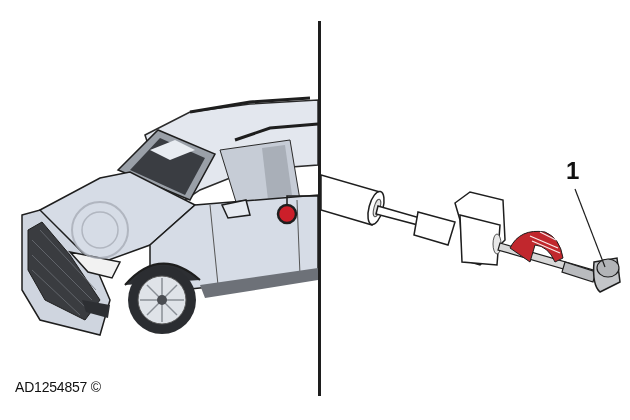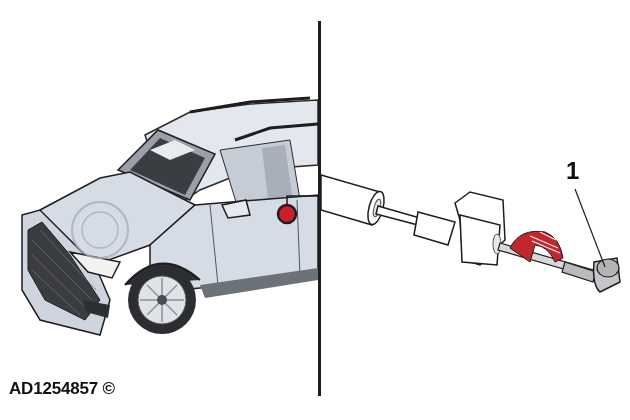--- a/index.html
+++ b/index.html
@@ -2,21 +2,21 @@
 <html><head>
 <meta charset="utf-8">
 <style>
   html, body { margin: 0; padding: 0; background: #ffffff; }
   body { width: 630px; height: 420px; position: relative; overflow: hidden;
          font-family: "Liberation Sans", sans-serif; }
   .panel { position: absolute; top: 0; height: 420px; }
   #left-panel { left: 0; width: 320px; }
   #right-panel { left: 321px; width: 309px; }
   .divider { position: absolute; left: 318px; top: 21px; width: 3px; height: 375px; background: #1e1e1e; }
-  .doc-id { position: absolute; left: 9px; top: 379px; font-size: 17px; font-weight: bold; color: #111; letter-spacing: -0.2px; }
+  .doc-id { position: absolute; left: 15px; top: 379px; font-size: 14px; font-weight: normal; color: #111; letter-spacing: -0.2px; }
   .callout-num { position: absolute; left: 566px; top: 157px; font-size: 24px; font-weight: bold; color: #111; }
   svg { position: absolute; left: 0; top: 0; }
 </style>
 </head>
 <body>
 
 <div id="left-panel" class="panel">
   <svg width="320" height="420" viewBox="0 0 320 420">
 
     <path d="M145,135 L190,112 L250,104 L318,100 L318,165 L250,170 L200,190 L170,210 Z" fill="#e3e7ee" stroke="#2a2a2a" stroke-width="1.5"></path>

